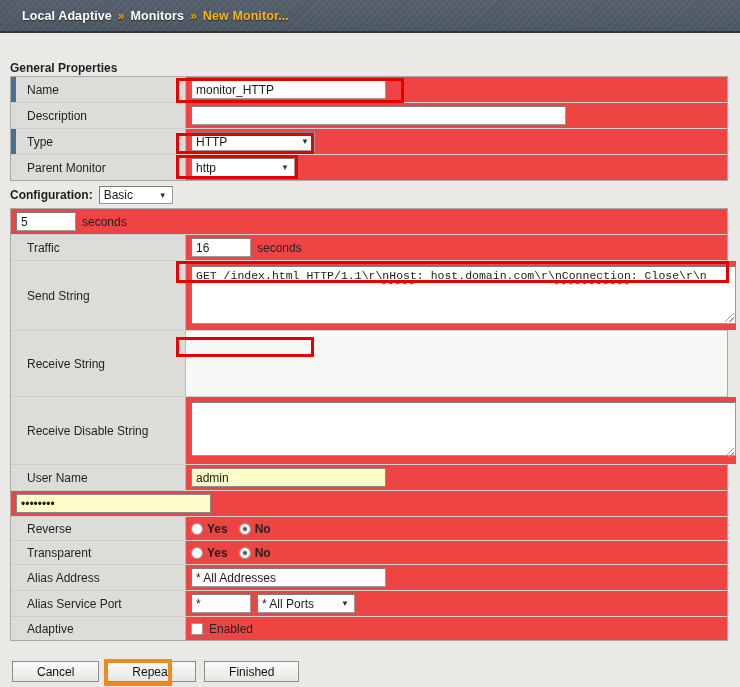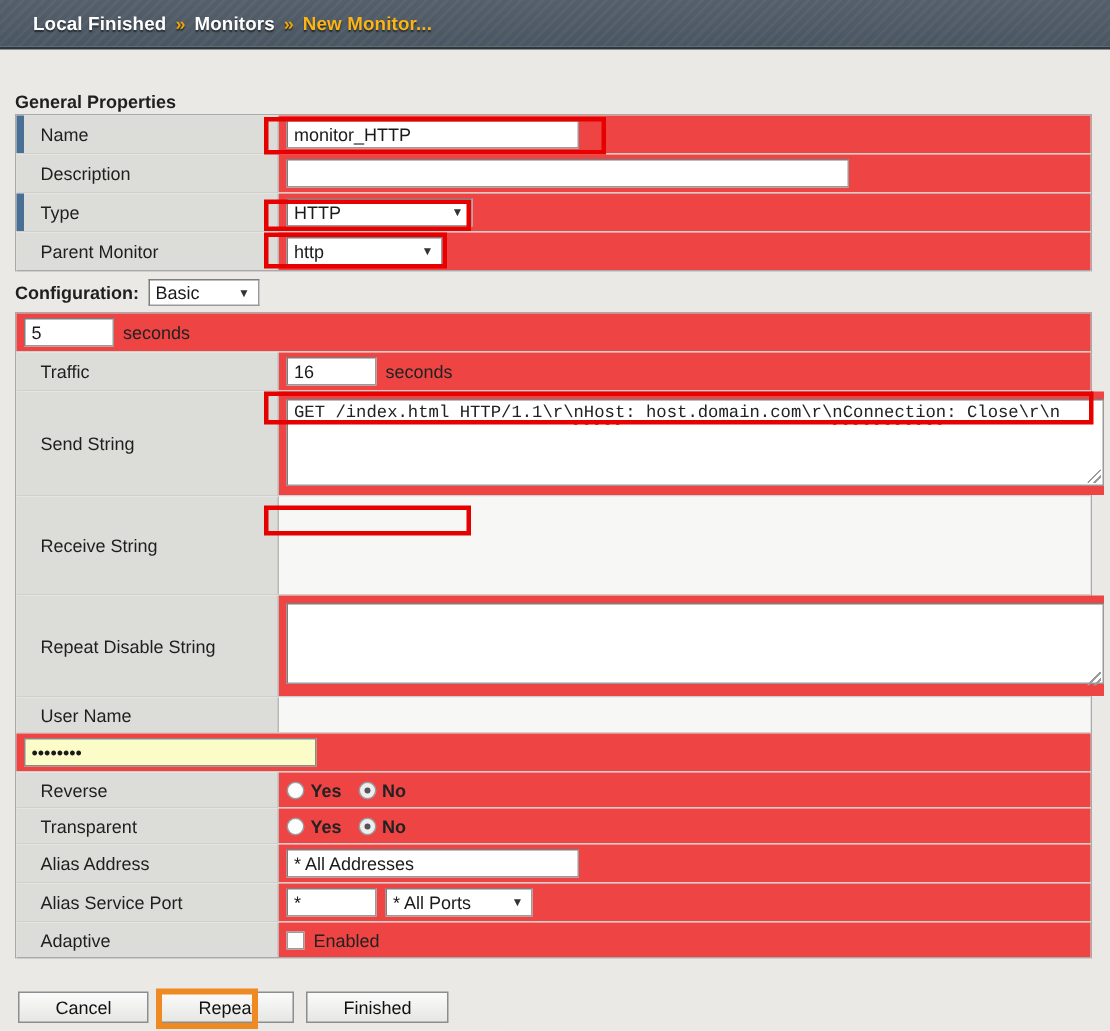--- a/index.html
+++ b/index.html
@@ -204,21 +204,21 @@
     position: absolute;
     border: 4px solid #ef8a22;
     pointer-events: none;
     z-index: 40;
   }
 </style>
 </head>
 <body>
 
 <div class="header-bar">
-  <span class="crumb">Local Finished</span>
+  <span class="crumb">Local Adaptive</span>
   <span class="crumb-sep">»</span>
   <span class="crumb">Monitors</span>
   <span class="crumb-sep">»</span>
   <span class="crumb current">New Monitor...</span>
 </div>
 
 <div class="section-title" id="general-title">General Properties</div>
 
 <div class="ftable" id="general-table">
 
@@ -293,31 +293,34 @@
         <span class="resize-grip"></span>
       </span>
     </div>
   </div>
 
   <div class="frow tall" style="height:66px;">
     <div class="fcell-label">Receive String</div>
   </div>
 
   <div class="frow tall" style="height:68px;">
-    <div class="fcell-label">Repeat Disable String</div>
+    <div class="fcell-label">Receive Disable String</div>
     <div class="fcell-value">
       <span class="ta-wrap">
         <textarea class="ta-recvdis" style=""></textarea>
         <span class="resize-grip"></span>
       </span>
     </div>
   </div>
 
   <div class="frow">
     <div class="fcell-label">User Name</div>
+    <div class="fcell-value">
+      <input type="text" class="w-name autofill" value="admin" style="">
+    </div>
   </div>
 
   <div class="frow">
     <div class="fcell-value">
       <input type="text" class="w-name autofill" value="••••••••" style="">
     </div>
   </div>
 
   <div class="frow">
     <div class="fcell-label">Reverse</div>

